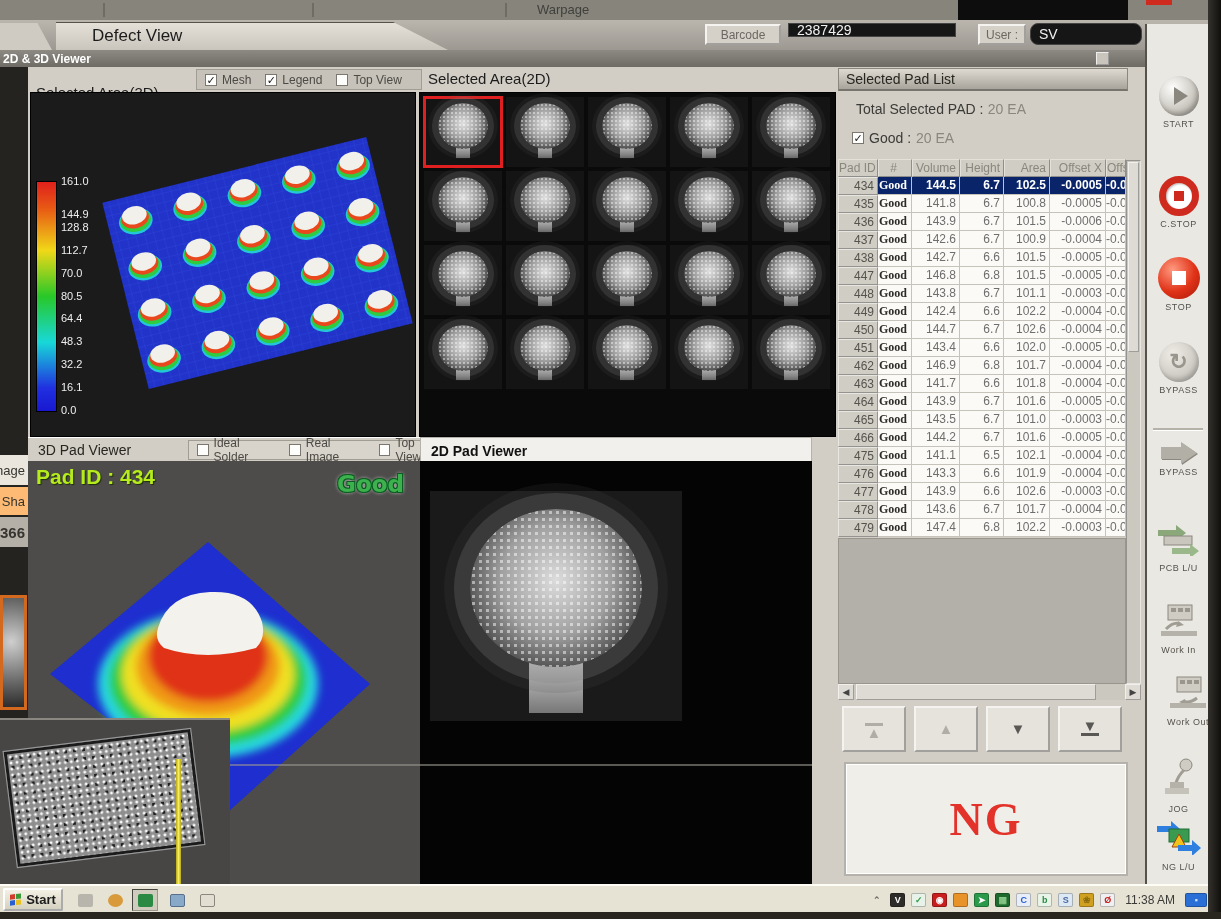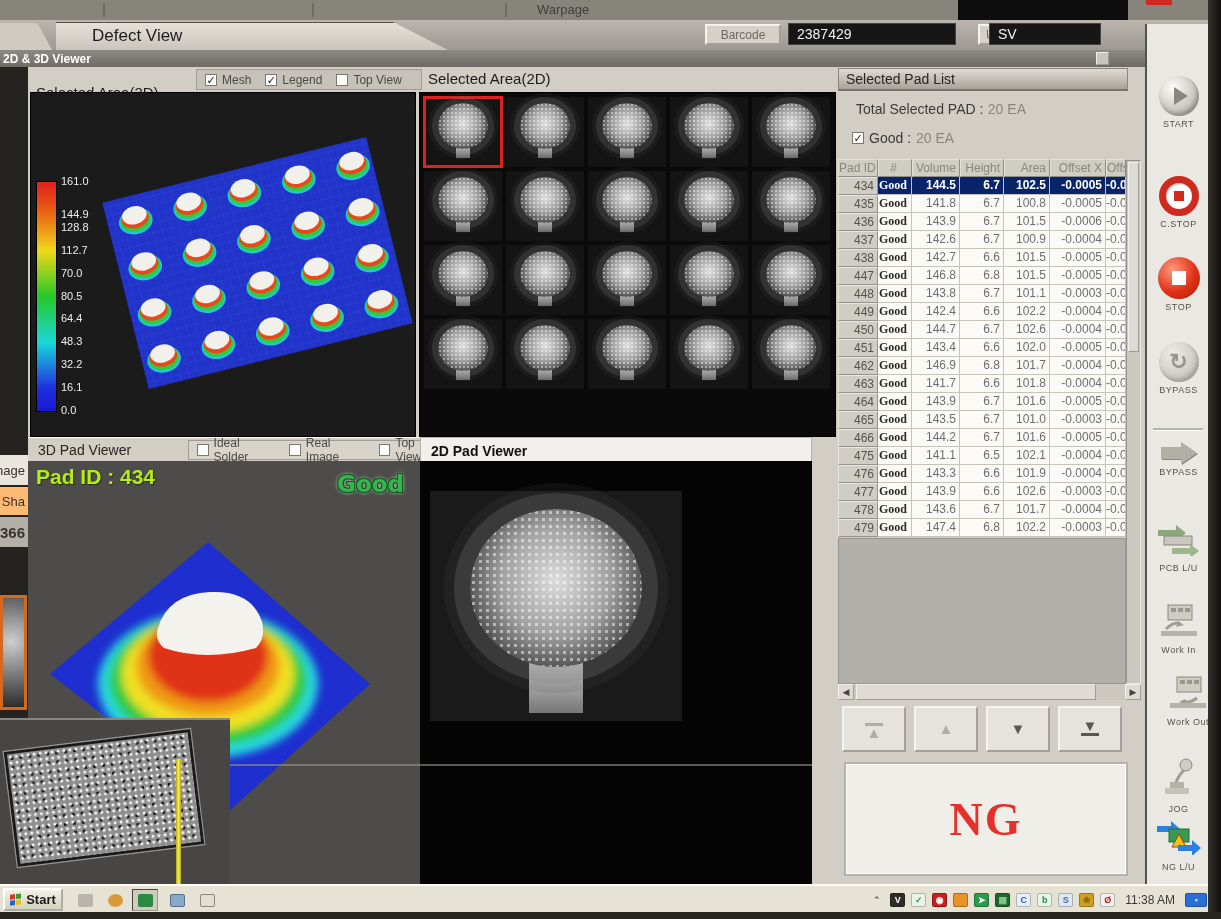--- a/index.html
+++ b/index.html
@@ -168,23 +168,23 @@
     <span class="top-black"></span>
     <span class="top-red"></span>
   </div>
 
   <div class="abs tab-row">
     <div class="tab-stub"></div>
     <div class="tab-main">
       <span>Defect View</span>
     </div>
     <div class="bevel" style="position:absolute;left:705px;top:4px;width:76px;height:21px;">Barcode</div>
-    <div class="darkfield" style="position:absolute;left:788px;top:3px;width:168px;height:22px;">2387429</div>
+    <div class="darkfield" style="position:absolute;left:788px;top:3px;width:168px;height:14px;">2387429</div>
     <div class="bevel" style="position:absolute;left:978px;top:4px;width:48px;height:21px;">User :</div>
-    <div class="darkfield" style="position:absolute;left:989px;top:3px;width:112px;height:22px;">SV</div>
+    <div class="darkfield" style="position:absolute;left:1030px;top:3px;width:112px;height:22px;border-radius:8px;">SV</div>
   </div>
 
   <div class="abs titlebar">
     <span>2D &amp; 3D Viewer</span>
   </div>
   <div class="abs title-ico"></div>
 
   <div class="abs main-bg"></div>
 
   <span class="abs hdr-label" style="left:36px;top:84px;">Selected Area(3D)</span>

